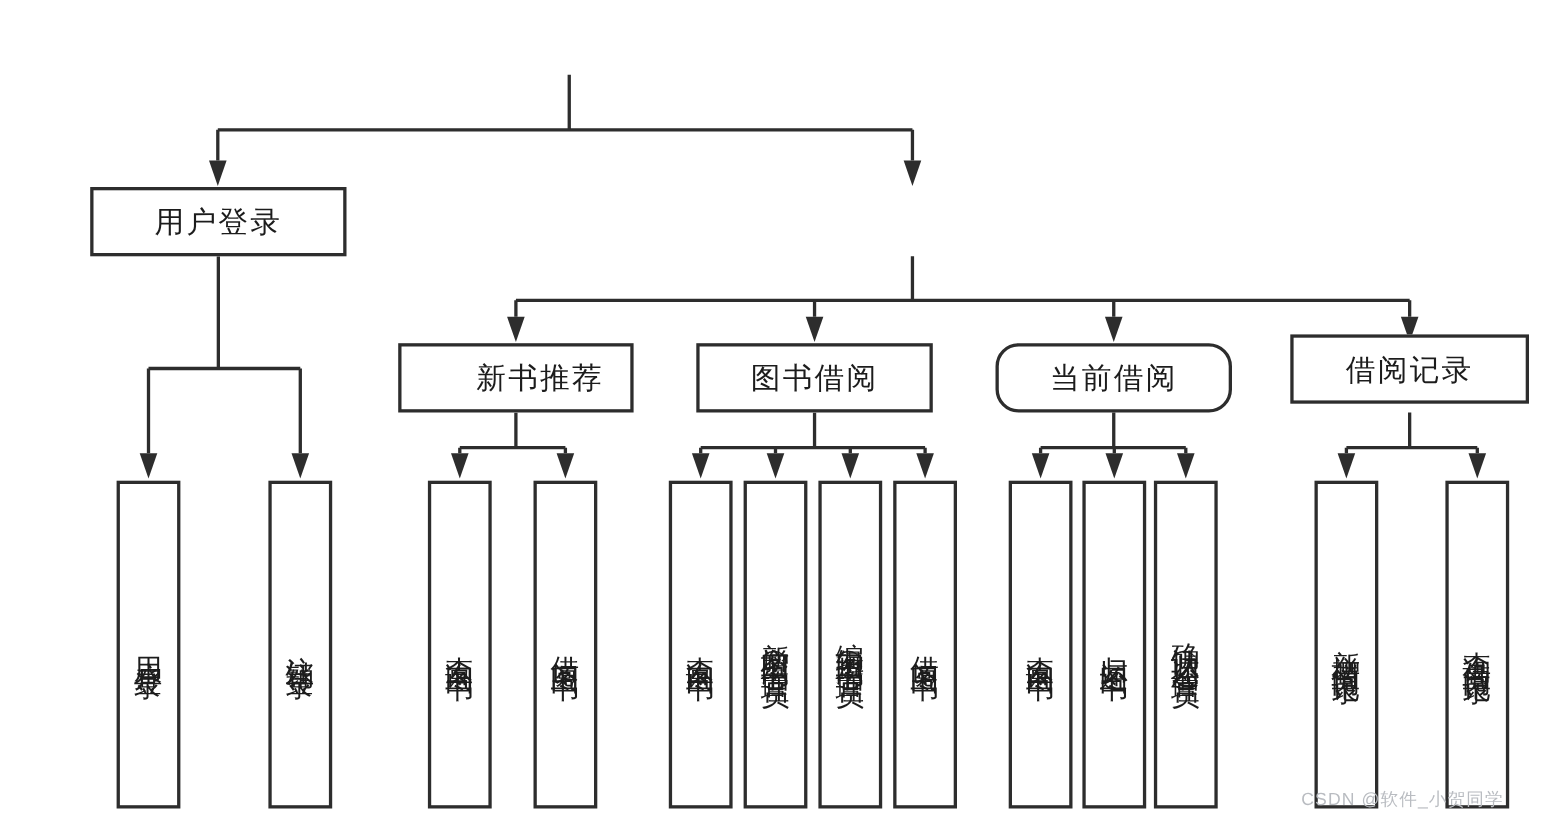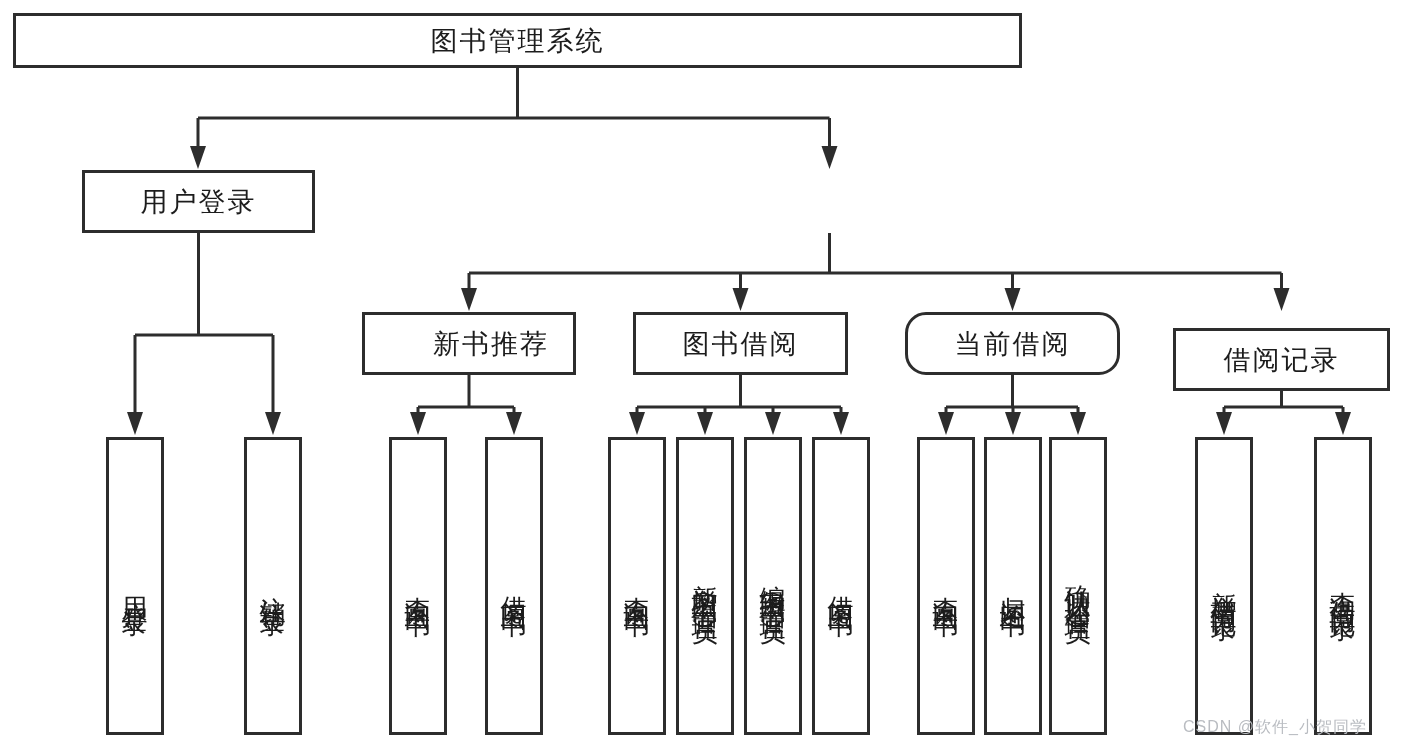--- a/index.html
+++ b/index.html
@@ -81,38 +81,35 @@
     <path d="M1012.5 375 V407 M946 407 H1078 M946 407 V412 M1013 407 V412 M1078 407 V412"></path>
     <polygon points="938,412 954,412 946,435"></polygon>
     <polygon points="1005,412 1021,412 1013,435"></polygon>
     <polygon points="1070,412 1086,412 1078,435"></polygon>
 
     <path d="M1281.5 375 V407 M1224 407 H1343 M1224 407 V412 M1343 407 V412"></path>
     <polygon points="1216,412 1232,412 1224,435"></polygon>
     <polygon points="1335,412 1351,412 1343,435"></polygon>
   </svg>
 
-  <div class="box hbox" style="left:13px;top:13px;width:1009px;height:55px;">
-    <span>图书管理系统</span>
-  </div>
 
   <div class="box hbox" style="left:82px;top:170px;width:233px;height:63px;">
     <span>用户登录</span>
   </div>
 
   <div class="box hbox" style="left:362px;top:312px;width:214px;height:63px;padding-left:44px;">
     <span>新书推荐</span>
   </div>
   <div class="box hbox" style="left:633px;top:312px;width:215px;height:63px;">
     <span>图书借阅</span>
   </div>
   <div class="box hbox" style="left:905px;top:312px;width:215px;height:63px;border-radius:21px;">
     <span>当前借阅</span>
   </div>
-  <div class="box hbox" style="left:1173px;top:328px;width:217px;height:63px;">
+  <div class="box hbox" style="left:1173px;top:304px;width:217px;height:63px;">
     <span>借阅记录</span>
   </div>
 
   <div class="box vbox" style="left:106px;">
     <span>用户登录</span>
   </div>
   <div class="box vbox" style="left:244px;">
     <span>注销登录</span>
   </div>
 

